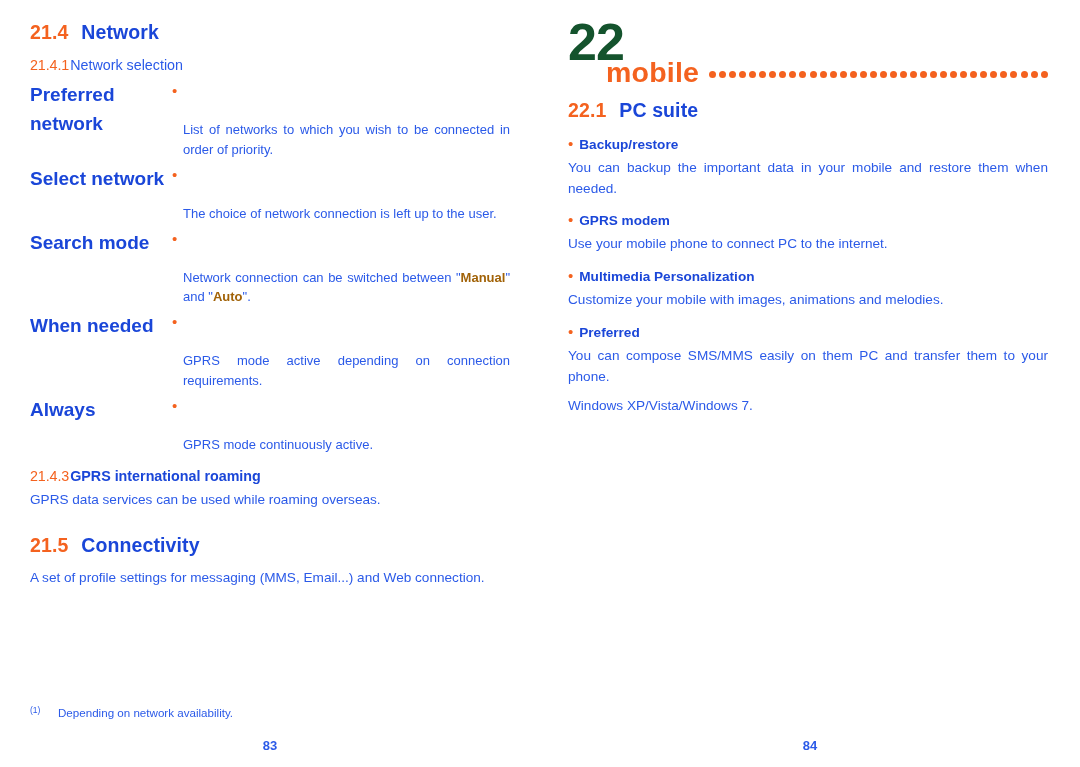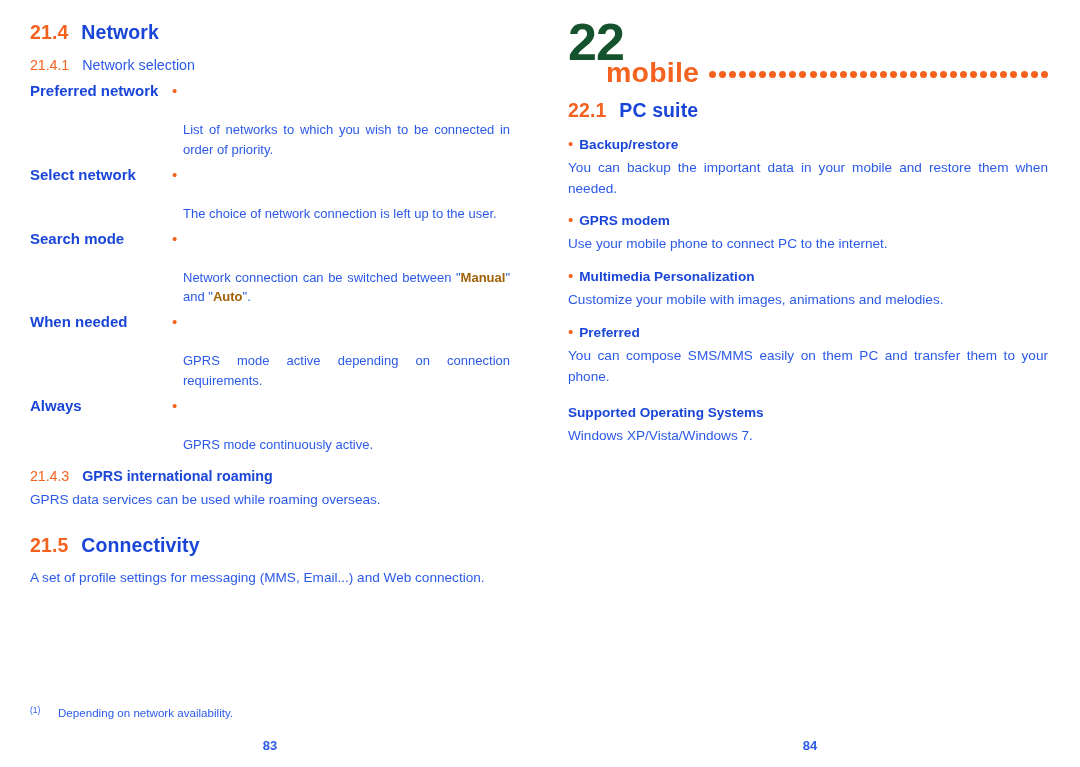--- a/index.html
+++ b/index.html
@@ -45,21 +45,21 @@
 
   .h3 {
     font-size: 14.3px;
     margin: 13px 0 5px 0;
     line-height: 1.2;
     color: #1A46D8;
   }
   .h3 .num {
     color: #F4621F;
     font-weight: normal;
-    margin-right: 13px;
+    margin-right: 1px;
     letter-spacing: -0.1px;
   }
   .h3 .ttl-plain { color: #2B5AE8; font-weight: normal; }
   .h3 .ttl-bold  { color: #1A46D8; font-weight: bold; }
   .h3 sup {
     font-size: 8.5px;
     vertical-align: 0.42em;
     margin-left: 2px;
     font-weight: normal;
   }
@@ -76,21 +76,21 @@
   
   .deflist { margin: 0; }
   .defrow {
     display: flex;
     align-items: flex-start;
     margin-bottom: 3px;
   }
   .defterm {
     width: 142px;
     flex: 0 0 142px;
-    font-size: 15px;
+    font-size: 19px;
     font-weight: bold;
     color: #1A46D8;
     line-height: 1.53;
     padding-top: 1px;
   }
   .defbullet {
     flex: 0 0 11px;
     color: #F4621F;
     font-size: 15px;
     line-height: 1.46;
@@ -358,19 +358,18 @@
       <span>Multimedia Personalization</span>
     </div>
     <p class="body-text">Customize your mobile with images, animations and melodies.</p>
 
     <div class="bullet-head">
       <span class="bdot">•</span>
       <span>Preferred</span>
     </div>
     <p class="body-text">You can compose SMS/MMS easily on them PC and transfer them to your phone.</p>
 
-    <div class="plain-head">Supported Operating Systems</div>
     <p class="body-text last">Windows XP/Vista/Windows 7.</p>
 
     <div class="folio folio-right">84</div>
   </div>
 
 </div>
 
 </body></html>

